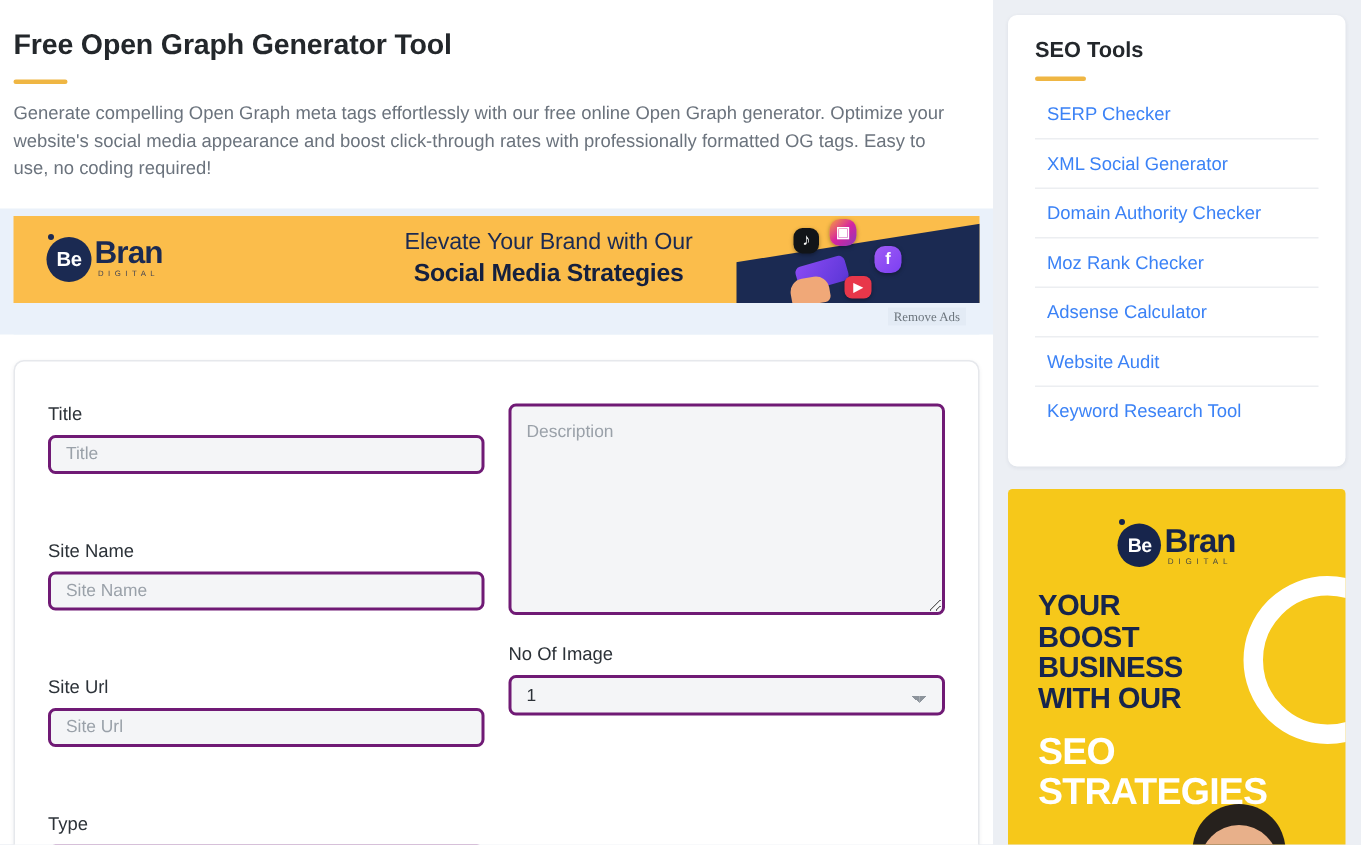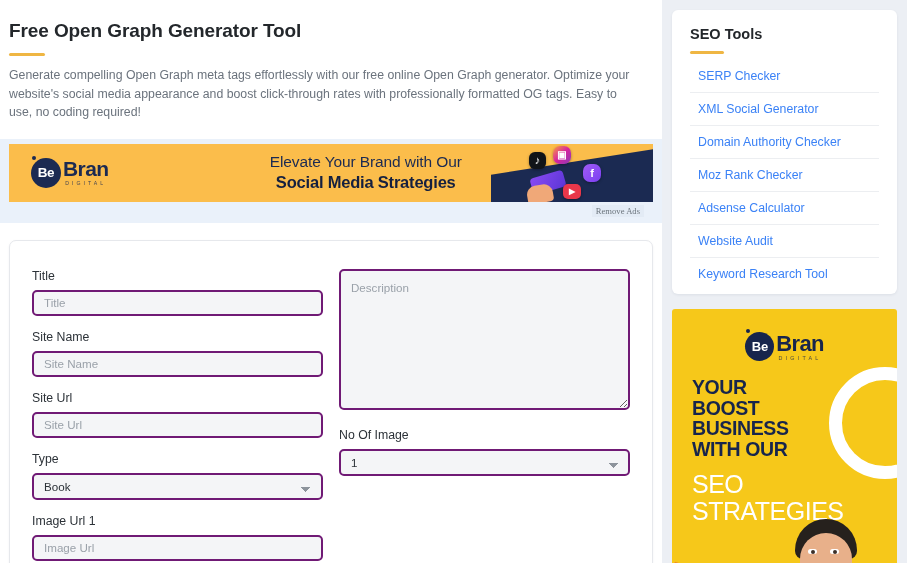--- a/index.html
+++ b/index.html
@@ -167,21 +167,21 @@
     background: #ffffff;
     border: 1px solid #e6e8ec;
     border-radius: 7px;
     box-shadow: 0 1px 3px rgba(20,30,50,.05);
     padding: 28px 22px 24px 22px;
     display: flex;
     gap: 16px;
     height: 345px;
   }
   .col { display: flex; flex-direction: column; }
-  .col-left { width: 296px; }
+  .col-left { width: 296px; gap: 30px; }
   .col-right { width: 296px; }
   .field { margin-bottom: 14px; }
   .flabel {
     font-size: 12.3px;
     color: #2c3238;
     margin-bottom: 7px;
     display: block;
   }
   .inp, .sel, .ta {
     width: 100%;
@@ -221,21 +221,21 @@
     flex: 0 0 245px;
     height: 563px;
     padding: 10px 10px 0 10px;
     background: #eceff4;
     position: relative;
   }
   .side-card {
     background: #ffffff;
     border-radius: 6px;
     box-shadow: 0 1px 3px rgba(20,30,50,.07);
-    padding: 16px 18px 4px 18px;
+    padding: 16px 18px 21px 18px;
   }
   .side-title {
     font-size: 14.5px;
     font-weight: bold;
     color: #23272b;
   }
   .side-rule {
     width: 34px; height: 3px;
     background: #efb643;
     border-radius: 2px;
@@ -296,21 +296,21 @@
     z-index: 1;
   }
   .sa-head {
     font-size: 19.5px; font-weight: bold;
     color: #17254c; line-height: 20.5px;
     letter-spacing: -0.4px;
     padding: 16px 0 0 20px;
     position: relative; z-index: 3;
   }
   .sa-seo {
-    font-size: 25px; font-weight: normal;
+    font-size: 25px; font-weight: bold;
     color: #ffffff; line-height: 27px;
     letter-spacing: -0.5px;
     padding: 12px 0 0 20px;
     position: relative; z-index: 3;
   }
   .sa-person {
     position: absolute;
     right: 34px; bottom: -14px;
     width: 74px; height: 74px;
     z-index: 5;

